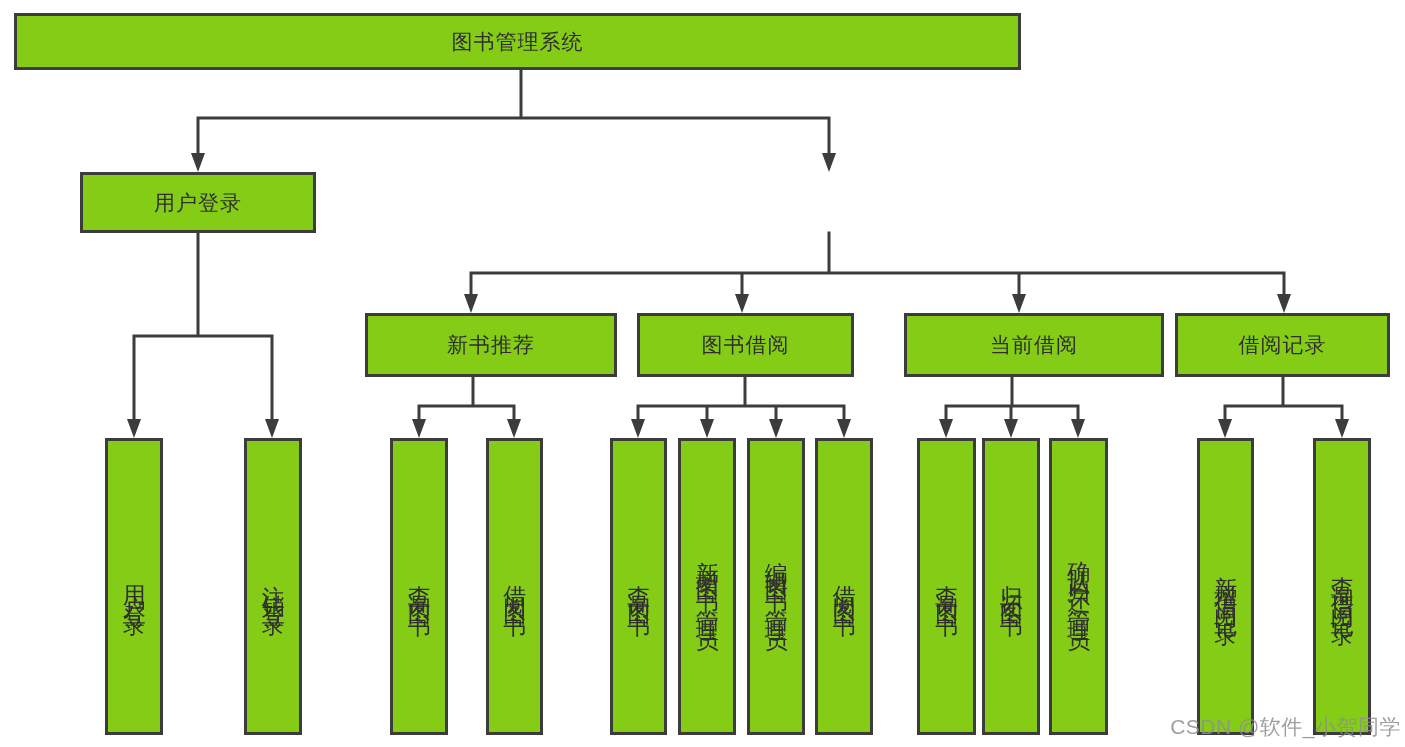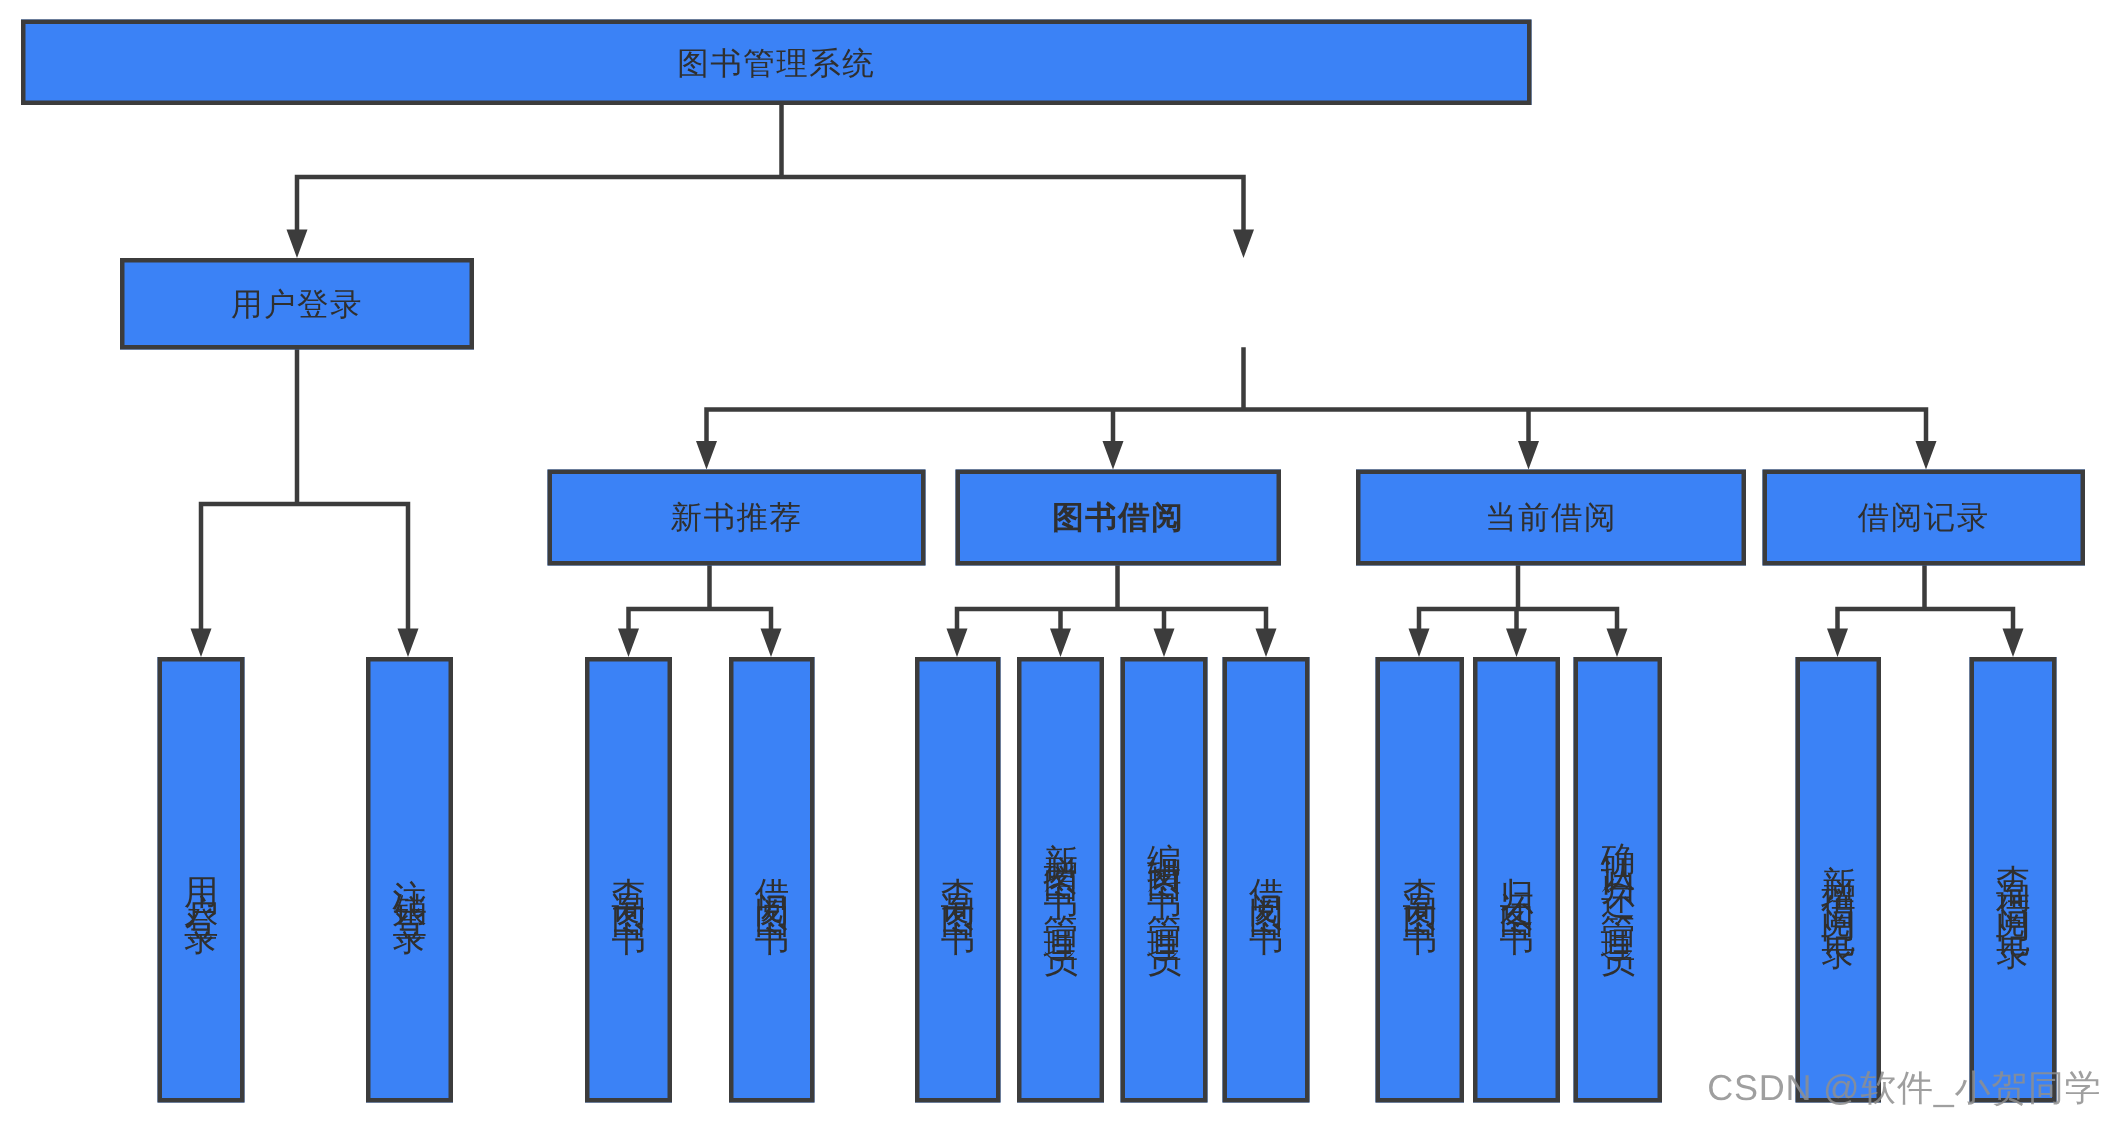--- a/index.html
+++ b/index.html
@@ -21,21 +21,21 @@
     position: absolute;
     left: 0; top: 0;
     width: 1405px; height: 747px;
     color: var(--line);
     pointer-events: none;
   }
   .node {
     position: absolute;
     box-sizing: border-box;
     border: 3px solid var(--line);
-    background: #3b82f6;
+    background: #84cc16;
     display: flex;
     align-items: center;
     justify-content: center;
     color: var(--text);
   }
   .node-h {
     font-size: 21px;
     letter-spacing: 1px;
     white-space: nowrap;
   }
@@ -43,21 +43,21 @@
     writing-mode: vertical-rl;
     text-orientation: mixed;
     font-size: 23px;
     line-height: 1.1;
     letter-spacing: 0.42em;
   }
   .watermark {
     position: absolute;
     right: 4px;
     bottom: 6px;
-    font-size: 24px;
+    font-size: 21px;
     color: var(--wm);
     opacity: 0.85;
     letter-spacing: 0.5px;
     white-space: nowrap;
     z-index: 5;
   }
 </style>
 </head>
 <body>
 
@@ -78,21 +78,21 @@
              M638 438 L631 419 H645 Z M707 438 L700 419 H714 Z M776 438 L769 419 H783 Z M844 438 L837 419 H851 Z
              M946 438 L939 419 H953 Z M1011 438 L1004 419 H1018 Z M1078 438 L1071 419 H1085 Z
              M1225 438 L1218 419 H1232 Z M1342 438 L1335 419 H1349 Z"></path>
   </svg>
 
   <div class="node node-h" style="left:14px; top:13px; width:1007px; height:57px;">图书管理系统</div>
 
   <div class="node node-h" style="left:80px; top:172px; width:236px; height:61px;">用户登录</div>
 
   <div class="node node-h" style="left:365px; top:313px; width:252px; height:64px;">新书推荐</div>
-  <div class="node node-h" style="left:637px; top:313px; width:217px; height:64px;font-weight:bold;">图书借阅</div>
+  <div class="node node-h" style="left:637px; top:313px; width:217px; height:64px;">图书借阅</div>
   <div class="node node-h" style="left:904px; top:313px; width:260px; height:64px;">当前借阅</div>
   <div class="node node-h" style="left:1175px; top:313px; width:215px; height:64px;">借阅记录</div>
 
   <div class="node node-v" style="left:105px; top:438px; width:58px; height:297px;">用户登录</div>
   <div class="node node-v" style="left:244px; top:438px; width:58px; height:297px;">注销登录</div>
 
   <div class="node node-v" style="left:390px; top:438px; width:58px; height:297px;">查询图书</div>
   <div class="node node-v" style="left:486px; top:438px; width:57px; height:297px;">借阅图书</div>
 
   <div class="node node-v" style="left:610px; top:438px; width:57px; height:297px;">查询图书</div>

